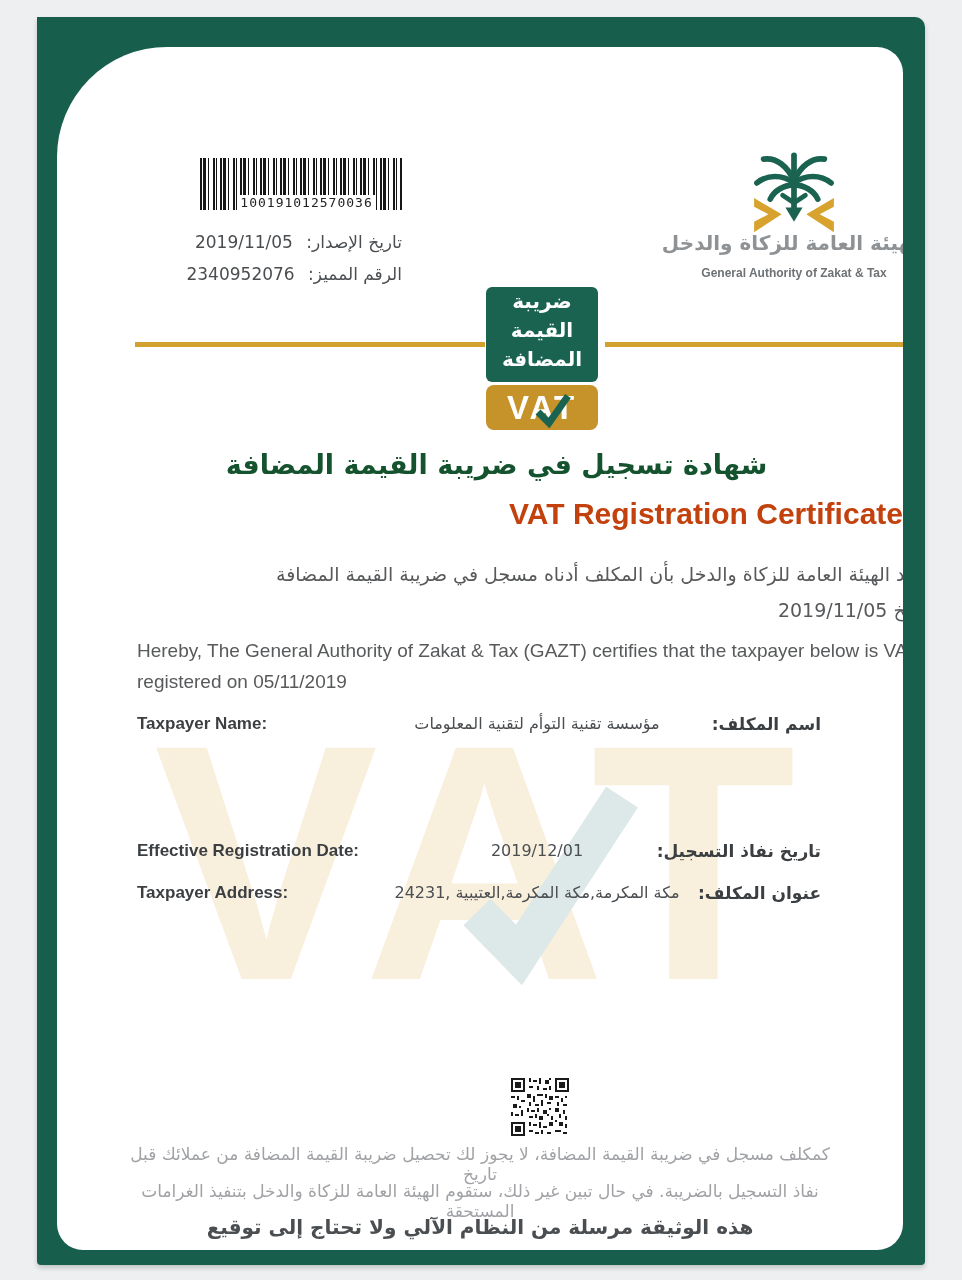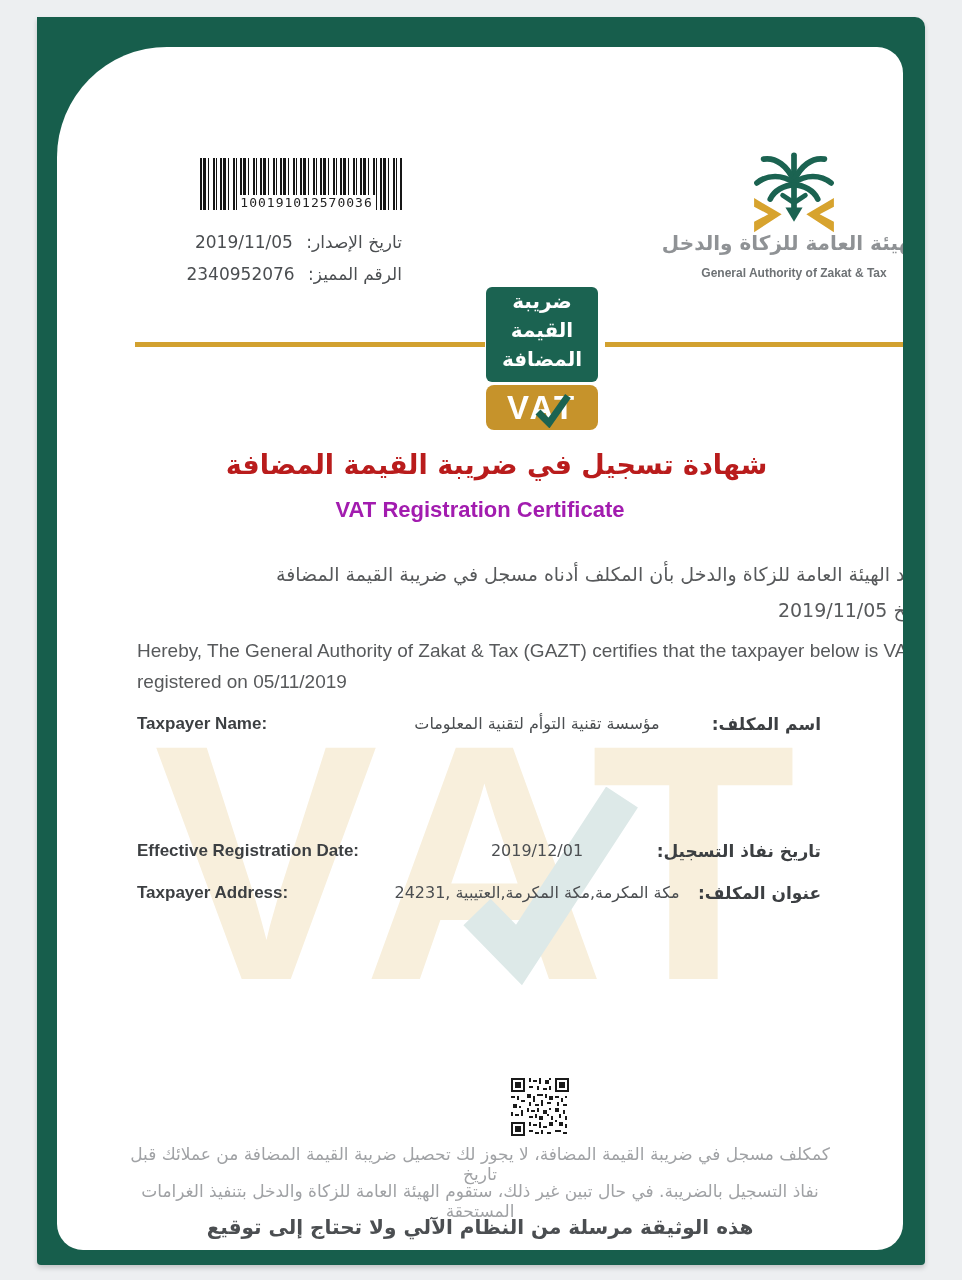--- a/index.html
+++ b/index.html
@@ -48,23 +48,23 @@
              background:#1B6351; border-radius:6px; text-align:center; 
              font-family:"DejaVu Sans", sans-serif; color:#fff; font-size:20px;
              font-weight:bold; line-height:29px; }
   .badge-gold { position:absolute; left:429px; top:338px; width:112px; height:45px;
              background:#C6932B; border-radius:8px; text-align:center; line-height:45px;
              color:#fff; font-size:33px; font-weight:bold; letter-spacing:3px; }
   .badge-check { position:absolute; left:44px; top:7px; }
 
   
   .title-ar { position:absolute; left:0; right:0; top:402px; text-align:center;
-             font-family:"DejaVu Sans", sans-serif; font-size:27px; font-weight:bold; color:#b91c1c;padding-left:33px; }
-  .title-en { position:absolute; left:0; right:0; top:450px; text-align:center;
-             font-size:22px; font-weight:bold; color:#a21caf; }
+             font-family:"DejaVu Sans", sans-serif; font-size:27px; font-weight:bold; color:#14532d;padding-left:33px; }
+  .title-en { position:absolute; left:0; right:0; top:450px; text-align:right;
+             font-size:30px; font-weight:bold; color:#c2410c; }
   .intro-ar { position:absolute; left:80px; width:800px; text-align:right; direction:rtl;
              font-family:"DejaVu Sans", sans-serif; font-size:19px; color:#57595B; }
   #intro-ar-1 { top:516px; } #intro-ar-2 { top:552px; }
   .intro-en { position:absolute; left:80px; top:588px; width:832px; font-size:19px;
              line-height:31px; color:#57595B; }
 
   
   .row { position:absolute; left:80px; right:82px; height:26px; }
   .row .lbl-en { position:absolute; left:0; font-size:17px; font-weight:bold; color:#3C3F42; }
   .row .val    { position:absolute; left:220px; width:360px; text-align:center; font-size:16px;

